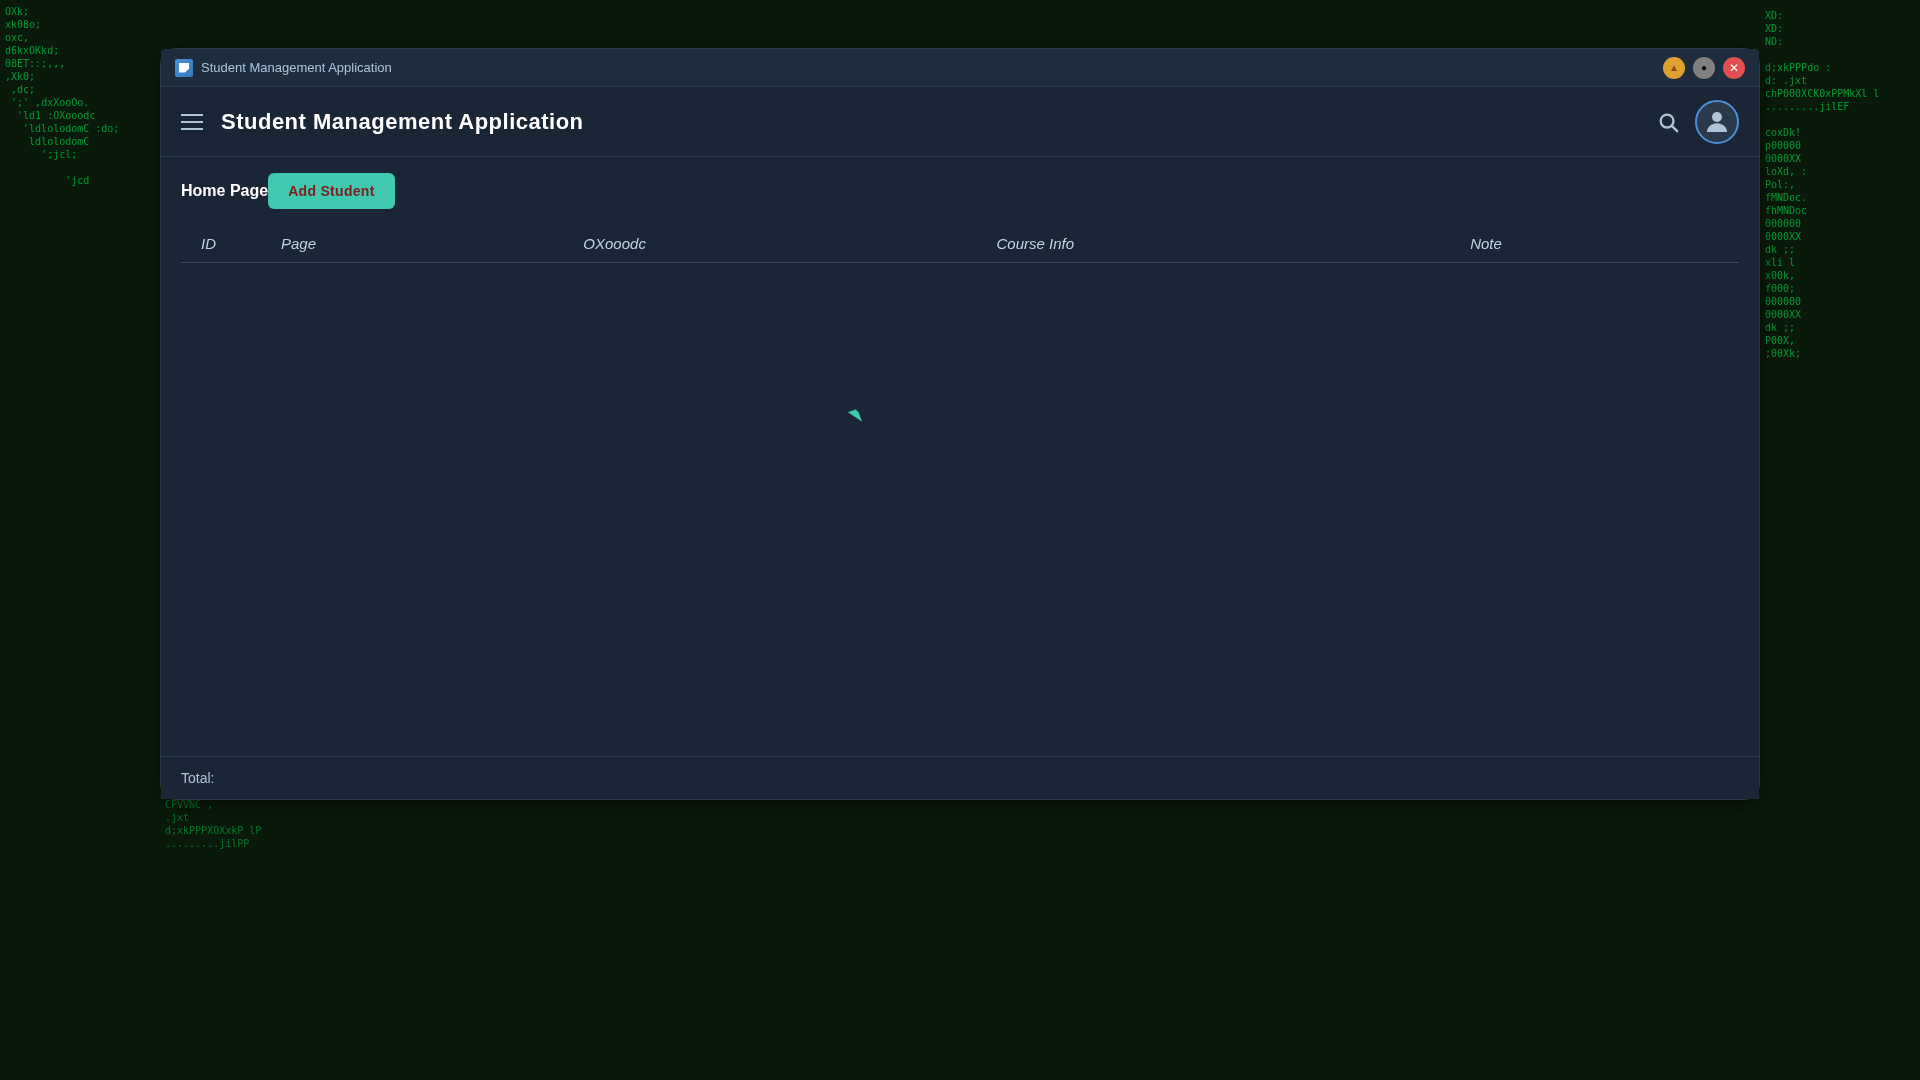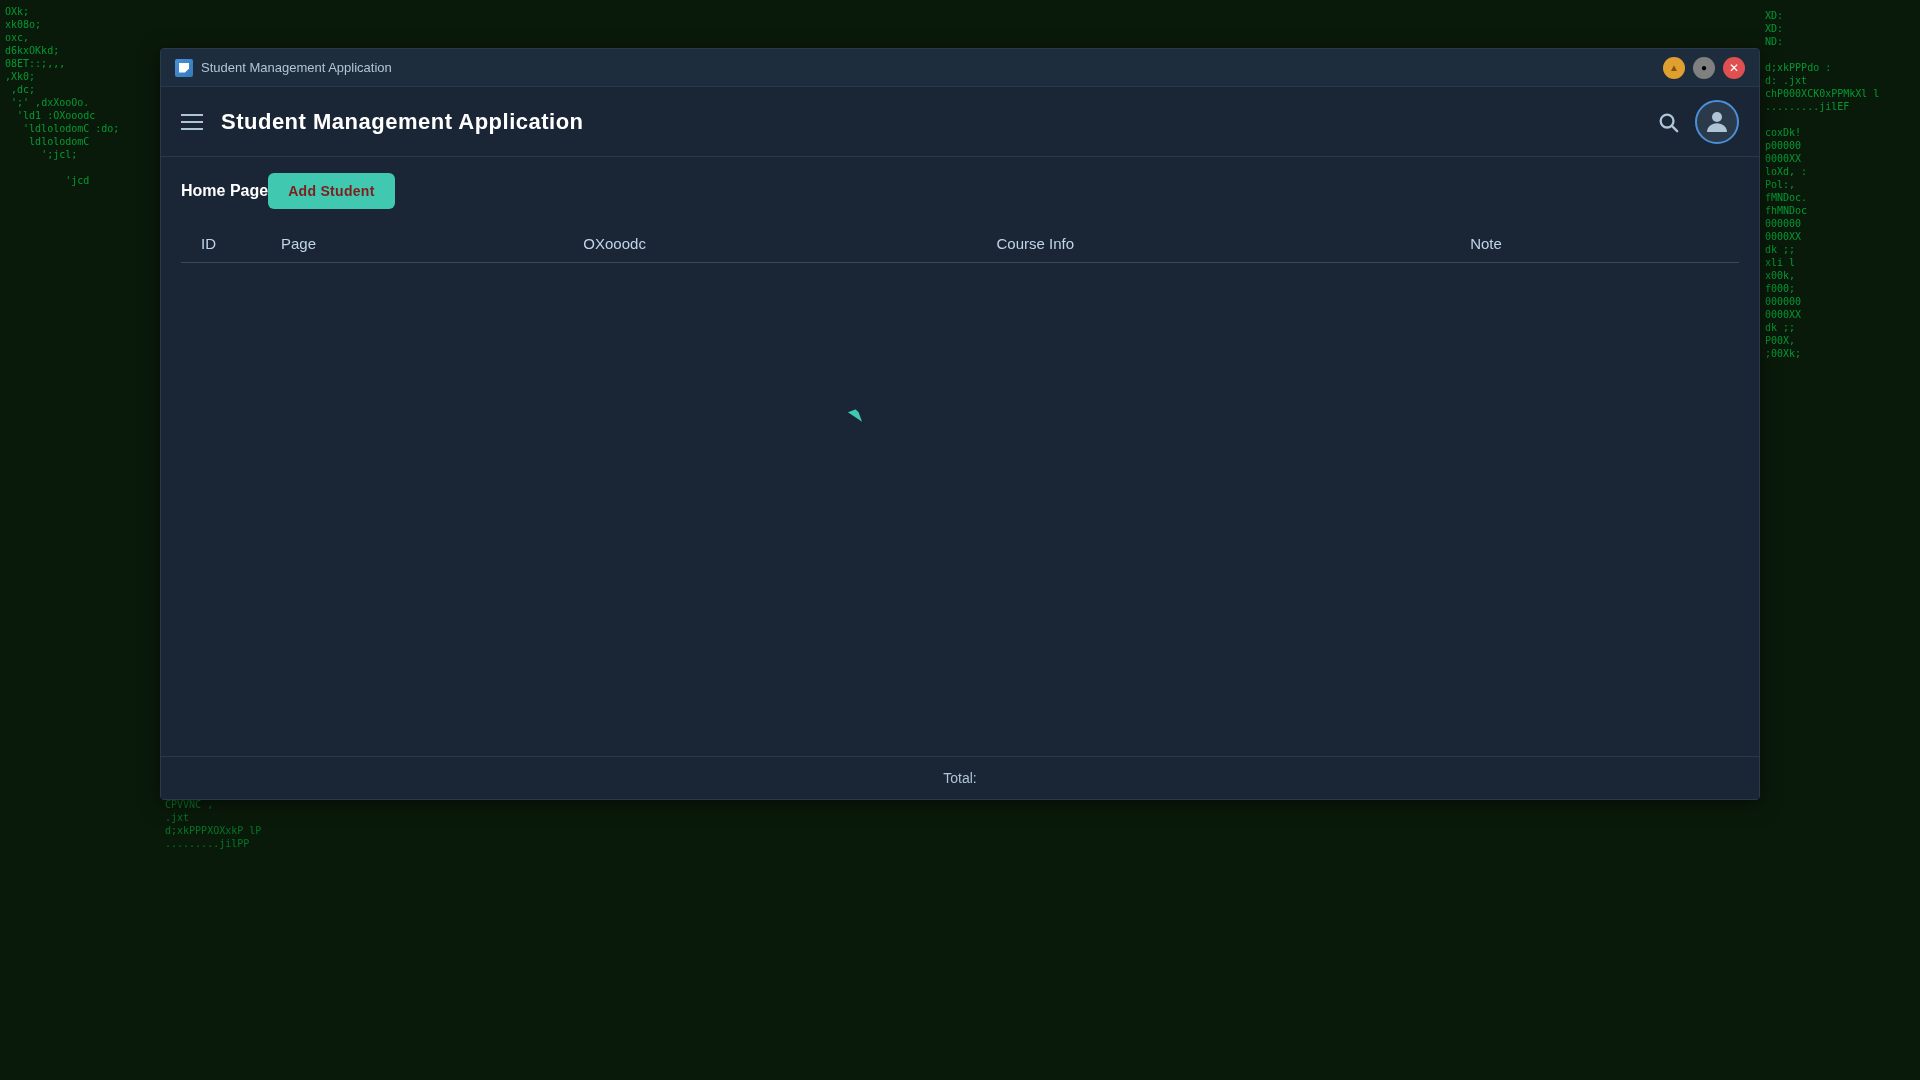--- a/index.html
+++ b/index.html
@@ -68,21 +68,21 @@
 
     
     .app-window {
       position: absolute;
       top: 48px;
       left: 160px;
       right: 160px;
       bottom: 280px;
       background-color: #1a2535;
       border: 1px solid #2a3a4a;
-      border-radius: 4px;
+      border-radius: 16px;
       display: flex;
       flex-direction: column;
       z-index: 10;
       box-shadow: 0 4px 20px rgba(0,0,0,0.5);
     }
 
     
     .title-bar {
       background-color: #1e2d3d;
       padding: 8px 14px;
@@ -256,20 +256,21 @@
       font-size: 14px;
       font-weight: 600;
       cursor: pointer;
       letter-spacing: 0.3px;
     }
 
     
     .data-table {
       width: 100%;
       border-collapse: collapse;
+      font-style: italic;
     }
 
     .data-table thead tr {
       border-bottom: 1px solid #3a4a5a;
     }
 
     .data-table th {
       color: #c0d4e8;
       font-size: 15px;
       font-weight: 500;
@@ -284,21 +285,20 @@
     .table-container {
       overflow-y: auto;
       flex: 1;
     }
 
     
     .app-footer {
       padding: 12px 20px;
       border-top: 1px solid #2a3a4a;
       background-color: #1a2535;
-      text-align: center;
     }
 
     .footer-total {
       color: #b0c4d8;
       font-size: 14px;
     }
 
     
     .cursor {
       position: absolute;

